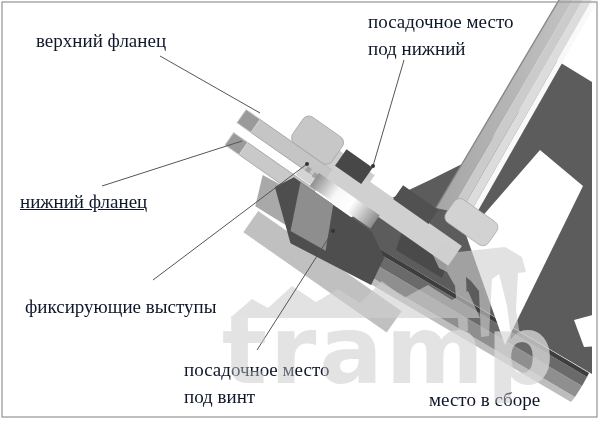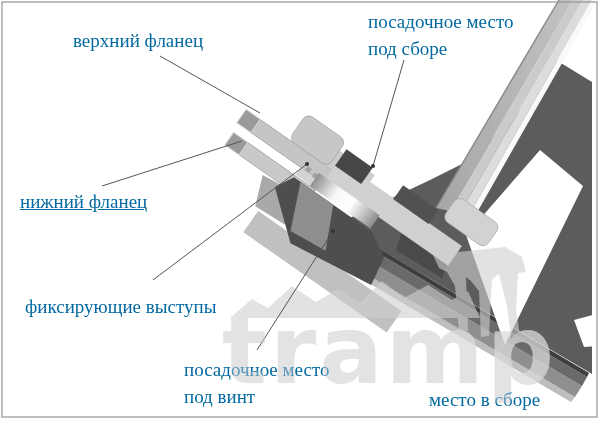--- a/index.html
+++ b/index.html
@@ -1,19 +1,19 @@
 <!DOCTYPE html>
 <html><head>
 <meta charset="utf-8">
 <style>
   html,body{margin:0;padding:0;background:#fff;}
   #stage{position:relative;width:600px;height:423px;background:#fff;overflow:hidden;
          font-family:"Liberation Serif","DejaVu Serif",serif;}
   #render{position:absolute;left:0;top:0;}
-  .lbl{position:absolute;color:#0369a1;font-size:19px;line-height:27px;white-space:nowrap;}
+  .lbl{position:absolute;color:#0f172a;font-size:19px;line-height:27px;white-space:nowrap;}
   .lbl span{display:block;}
 </style>
 </head>
 <body>
 
 <div id="stage">
 
   <svg id="render" width="600" height="423" viewBox="0 0 600 423">
     <defs>
       <linearGradient id="cyl" x1="0" y1="0" x2="1" y2="0">
@@ -89,27 +89,27 @@
     </g>
     <g fill="#333">
       <circle cx="373" cy="166" r="2"></circle>
       <circle cx="307" cy="164" r="2"></circle>
       <circle cx="333" cy="231" r="2"></circle>
     </g>
 
     <rect x="2" y="2" width="595" height="415" fill="none" stroke-width="1.3" stroke="#9c9c9c"></rect>
   </svg>
 
-  <div class="lbl" style="left:36px;top:27px;margin-left:37px;">
+  <div class="lbl" style="left:36px;top:27px;">
     <span>верхний фланец</span>
   </div>
 
   <div class="lbl" style="left:368px;top:8px;">
     <span>посадочное место</span>
-    <span>под сборе</span>
+    <span>под нижний</span>
   </div>
 
   <div class="lbl" style="left:20px;top:188px;text-decoration:underline;">
     <span>нижний фланец</span>
   </div>
 
   <div class="lbl" style="left:25px;top:287px;margin-top:6px;">
     <span>фиксирующие выступы</span>
   </div>
 

